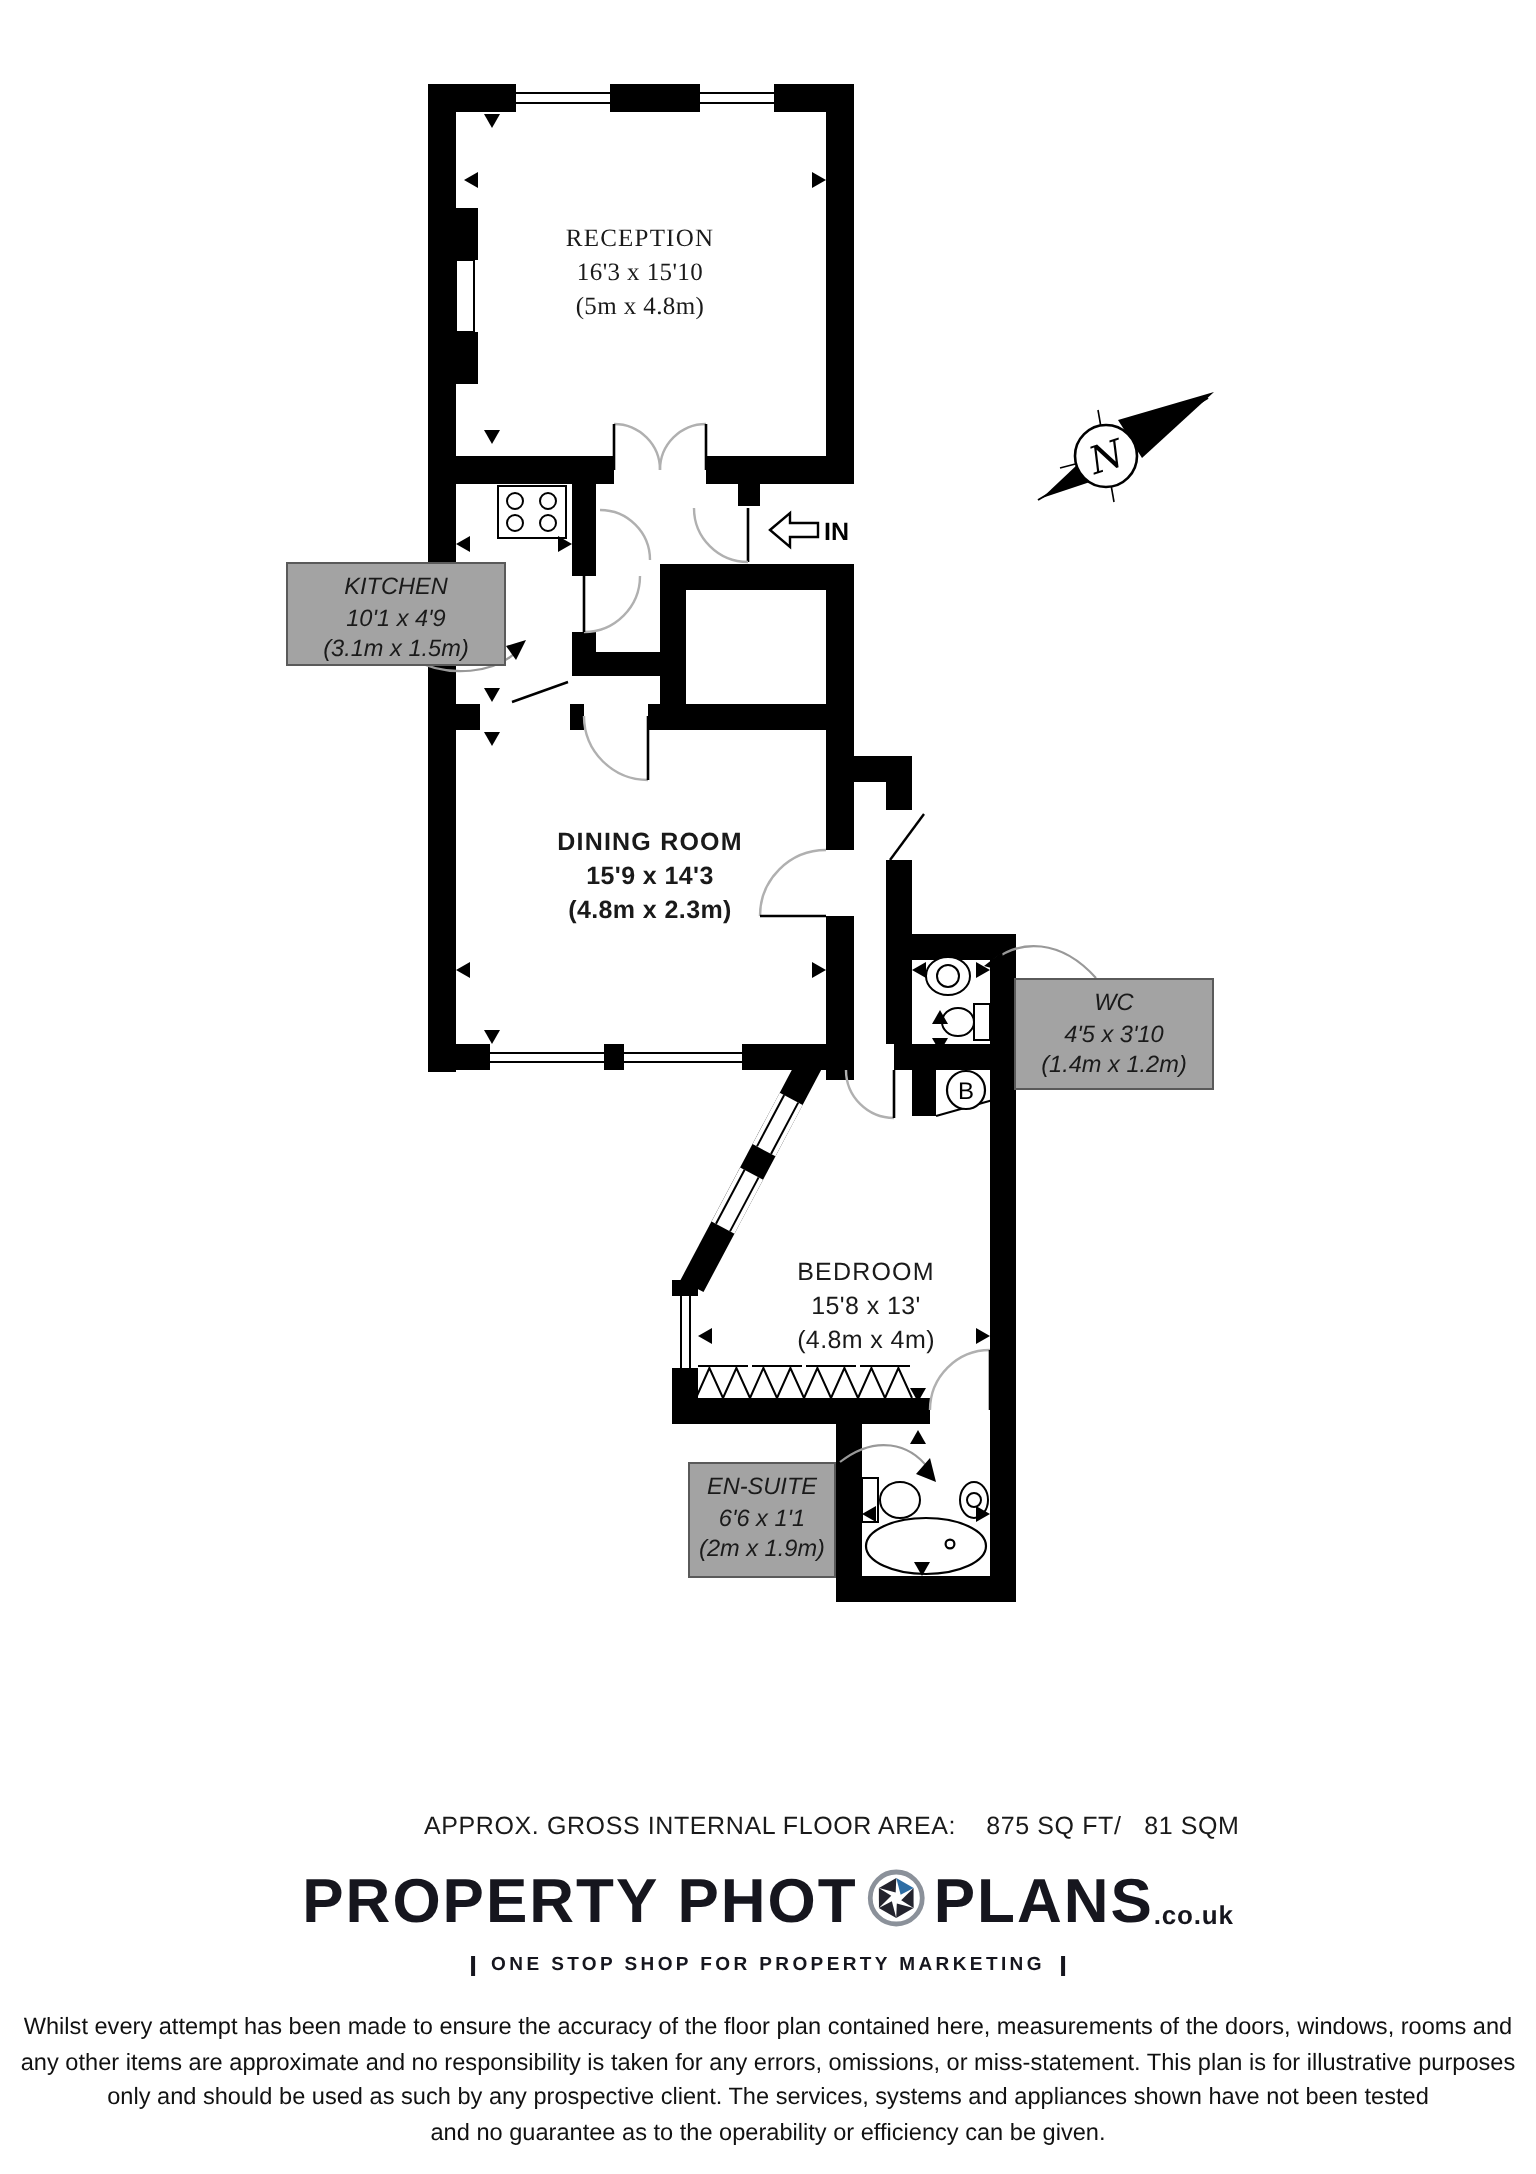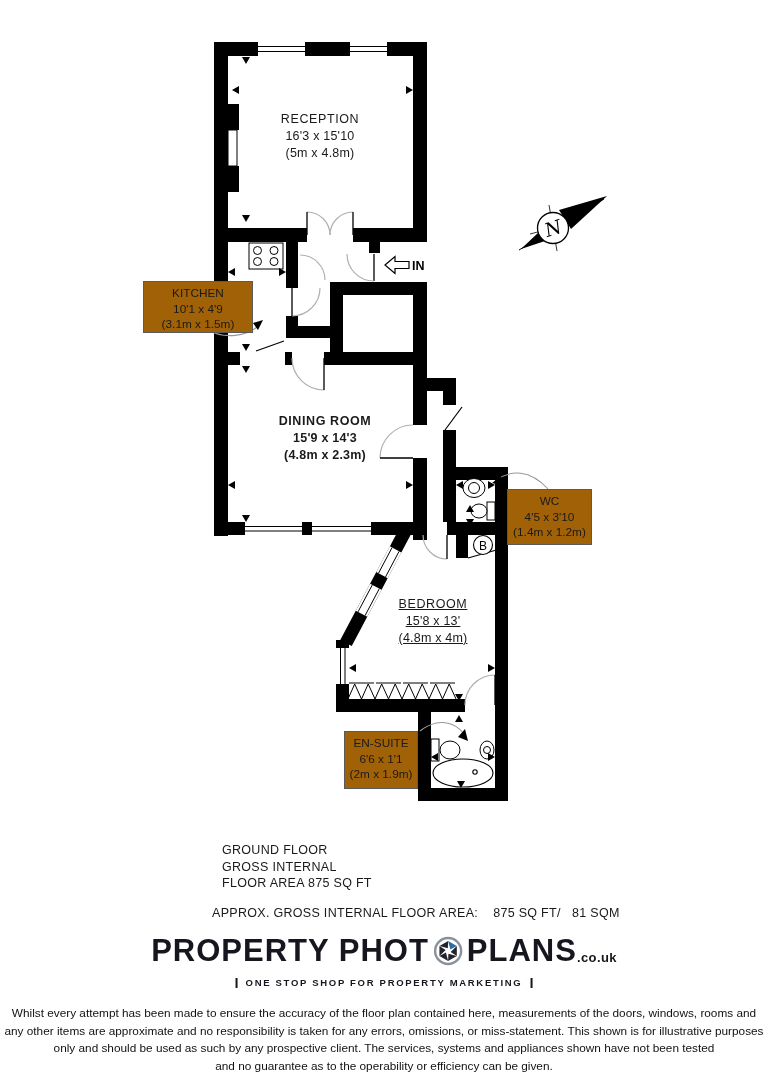--- a/index.html
+++ b/index.html
@@ -1,25 +1,25 @@
 <!DOCTYPE html>
 <html><head>
 <meta charset="utf-8">
 <style>
   html,body{margin:0;padding:0;background:#fff;}
   .page{position:relative;width:768px;height:1087px;background:#fff;overflow:hidden;
         font-family:"Liberation Sans",sans-serif;color:#1a1a1a;}
   .plan-svg{position:absolute;left:0;top:0;}
   .room-label{position:absolute;text-align:center;font-size:12.5px;line-height:17px;letter-spacing:.2px;}
   .room-label .rname{letter-spacing:.6px;}
-  .label-box{position:absolute;background:#a16207;border:1.2px solid #5a5a5a;text-align:center;
-             font-size:11.8px;line-height:15.5px;padding-top:4px;box-sizing:border-box;}
+  .label-box{position:absolute;background:#a3a3a3;border:1.2px solid #5a5a5a;text-align:center;
+             font-size:11.8px;line-height:15.5px;padding-top:4px;box-sizing:border-box;font-style:italic;}
   .floor-title{position:absolute;left:222px;top:842px;font-size:12.5px;line-height:16.5px;letter-spacing:.3px;}
   .approx-line{position:absolute;left:212px;top:906px;font-size:12.5px;letter-spacing:.3px;white-space:pre;}
-  .brand{position:absolute;top:933px;left:50%;transform:translateX(-50%);display:flex;align-items:center;
+  .brand{position:absolute;top:933px;left:50%;transform:translateX(-50%);display:flex;align-items:flex-start;
          font-weight:bold;font-size:31px;letter-spacing:1px;color:#16161e;white-space:nowrap;}
   .brand .suffix{font-size:13px;align-self:flex-end;padding-bottom:4px;letter-spacing:.4px;}
   .aperture{margin:0 3px;flex:0 0 auto;}
   .tagline{position:absolute;top:977px;left:50%;transform:translateX(-50%);display:flex;align-items:center;gap:8px;
            font-size:9.5px;font-weight:bold;letter-spacing:1.7px;color:#16161e;white-space:nowrap;}
   .tagline .bar{width:2px;height:10px;background:#16161e;}
   .disclaimer{position:absolute;left:0;right:0;top:1005px;text-align:center;font-size:11.8px;line-height:17.5px;color:#111;}
 </style>
 </head>
 <body>
@@ -230,61 +230,56 @@
       <line x1="519" y1="250" x2="604" y2="199" stroke="#000" stroke-width="1"></line>
       <line x1="549" y1="205" x2="557" y2="251" stroke="#000" stroke-width="0.8"></line>
       <line x1="530" y1="234" x2="576" y2="222" stroke="#000" stroke-width="0.8"></line>
       <polygon points="607,196 559,210 571,229" fill="#000"></polygon>
       <polygon points="521,249 539,232 545,241" fill="#000"></polygon>
       <circle cx="553" cy="228" r="15.5" fill="#fff" stroke="#000" stroke-width="1.3"></circle>
       <text x="553" y="235" font-size="19" font-style="italic" text-anchor="middle" font-family="DejaVu Serif, serif" fill="#000" transform="rotate(-18 553 228)">N</text>
     </g>
   </svg>
 
-  <div class="room-label" style="left:240px;top:111px;width:160px;">
+  <div class="room-label" style="left:240px;top:111px;width:160px;font-family:Liberation Serif, serif;">
     <div class="rname">RECEPTION</div>
     <div>16'3 x 15'10</div>
     <div>(5m x 4.8m)</div>
   </div>
 
   <div class="label-box" style="left:143px;top:281px;width:110px;height:52px;">
     <div class="rname">KITCHEN</div>
     <div>10'1 x 4'9</div>
     <div>(3.1m x 1.5m)</div>
   </div>
 
   <div class="room-label" style="left:245px;top:413px;width:160px;font-weight:bold;">
     <div class="rname">DINING ROOM</div>
     <div>15'9 x 14'3</div>
     <div>(4.8m x 2.3m)</div>
   </div>
 
-  <div class="label-box" style="left:507px;top:489px;width:85px;height:56px;">
+  <div class="label-box" style="left:507px;top:489px;width:100px;height:56px;">
     <div class="rname">WC</div>
     <div>4'5 x 3'10</div>
     <div>(1.4m x 1.2m)</div>
   </div>
 
-  <div class="room-label" style="left:353px;top:596px;width:160px;text-decoration:underline;">
+  <div class="room-label" style="left:353px;top:628px;width:160px;">
     <div class="rname">BEDROOM</div>
     <div>15'8 x 13'</div>
     <div>(4.8m x 4m)</div>
   </div>
 
   <div class="label-box" style="left:344px;top:731px;width:74px;height:58px;">
     <div class="rname">EN-SUITE</div>
     <div>6'6 x 1'1</div>
     <div>(2m x 1.9m)</div>
   </div>
 
-  <div class="floor-title">
-    <div>GROUND FLOOR</div>
-    <div>GROSS INTERNAL</div>
-    <div>FLOOR AREA 875 SQ FT</div>
-  </div>
 
   <div class="approx-line">APPROX. GROSS INTERNAL FLOOR AREA:    875 SQ FT/   81 SQM</div>
 
   <div class="brand">
     <span>PROPERTY PHOT</span>
     <svg class="aperture" width="32" height="32" viewBox="-16 -16 32 32">
       <circle cx="0" cy="0" r="13" fill="#fff" stroke="#8b919a" stroke-width="2.4"></circle>
       <g fill="#23232d">
         <path d="M0,-10 L8.7,-5 L2.2,-1.6 Z" fill="#2e6da4"></path>
         <path d="M0,-10 L8.7,-5 L2.2,-1.6 Z" transform="rotate(60)"></path>
@@ -299,18 +294,18 @@
   </div>
 
   <div class="tagline">
     <span class="bar"></span>
     <span>ONE STOP SHOP FOR PROPERTY MARKETING</span>
     <span class="bar"></span>
   </div>
 
   <div class="disclaimer">
     <div>Whilst every attempt has been made to ensure the accuracy of the floor plan contained here, measurements of the doors, windows, rooms and</div>
-    <div>any other items are approximate and no responsibility is taken for any errors, omissions, or miss-statement. This shown is for illustrative purposes</div>
+    <div>any other items are approximate and no responsibility is taken for any errors, omissions, or miss-statement. This plan is for illustrative purposes</div>
     <div>only and should be used as such by any prospective client. The services, systems and appliances shown have not been tested</div>
     <div>and no guarantee as to the operability or efficiency can be given.</div>
   </div>
 
 </div>
 
 </body></html>

